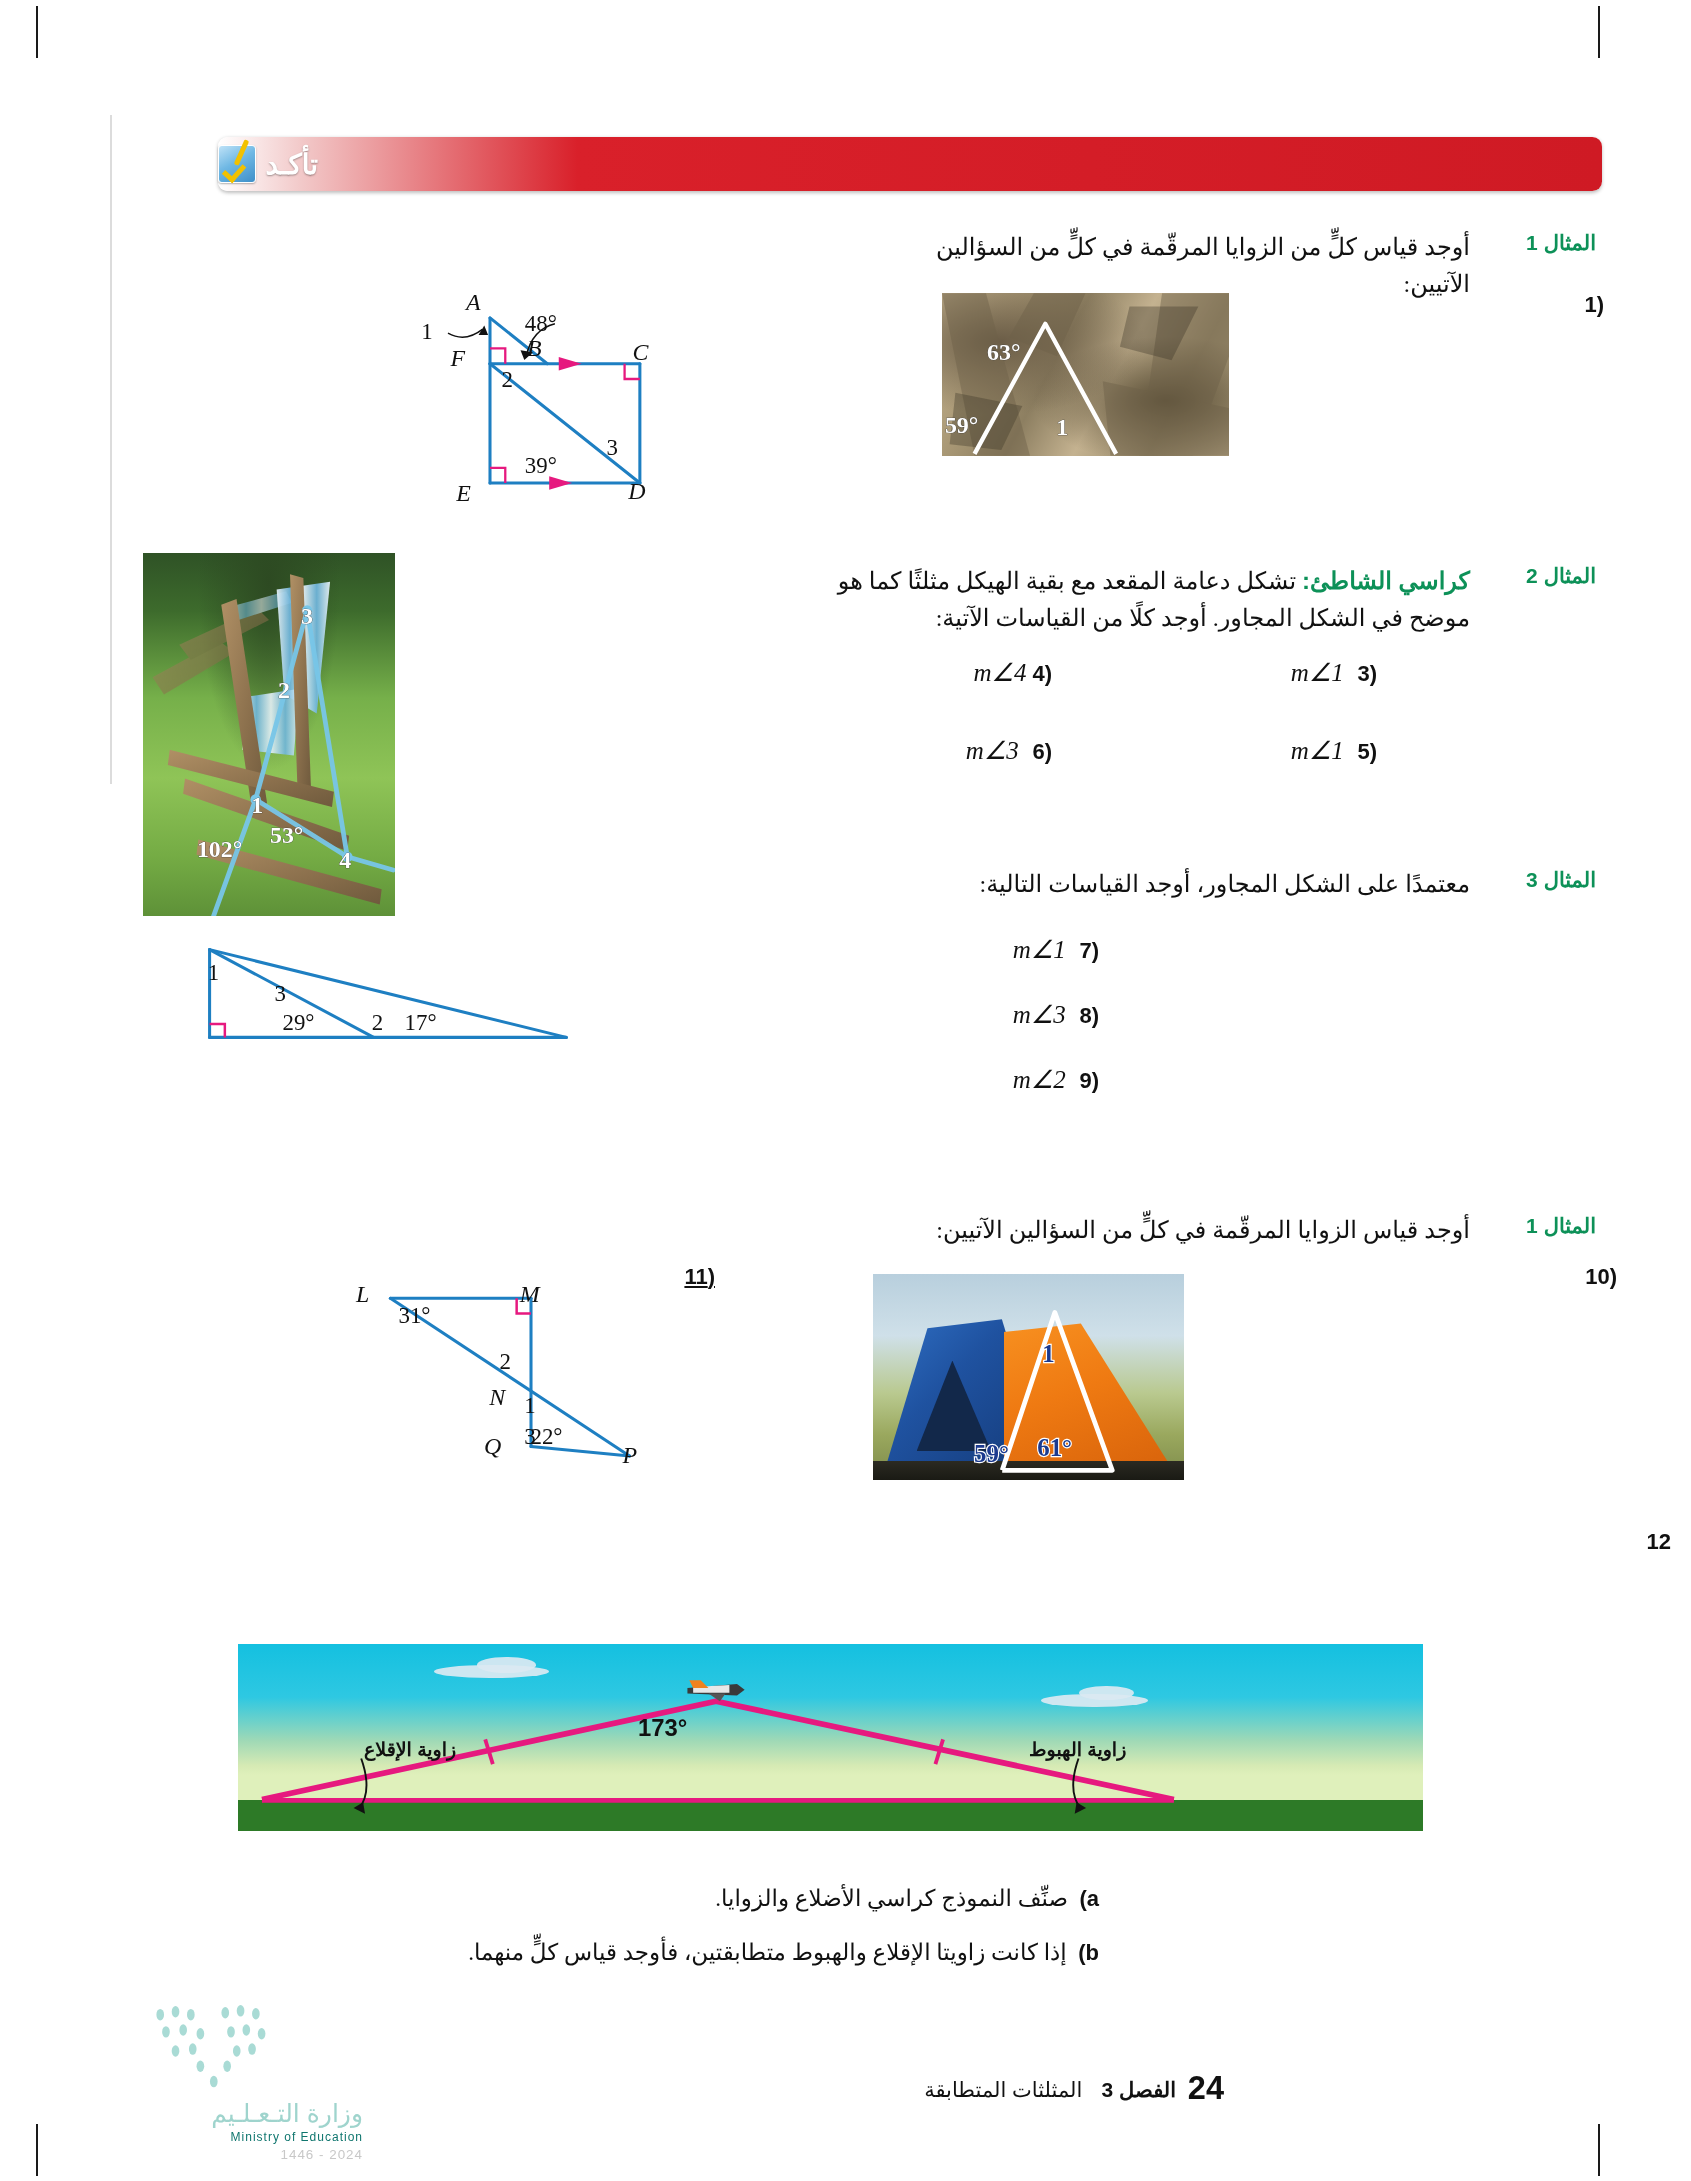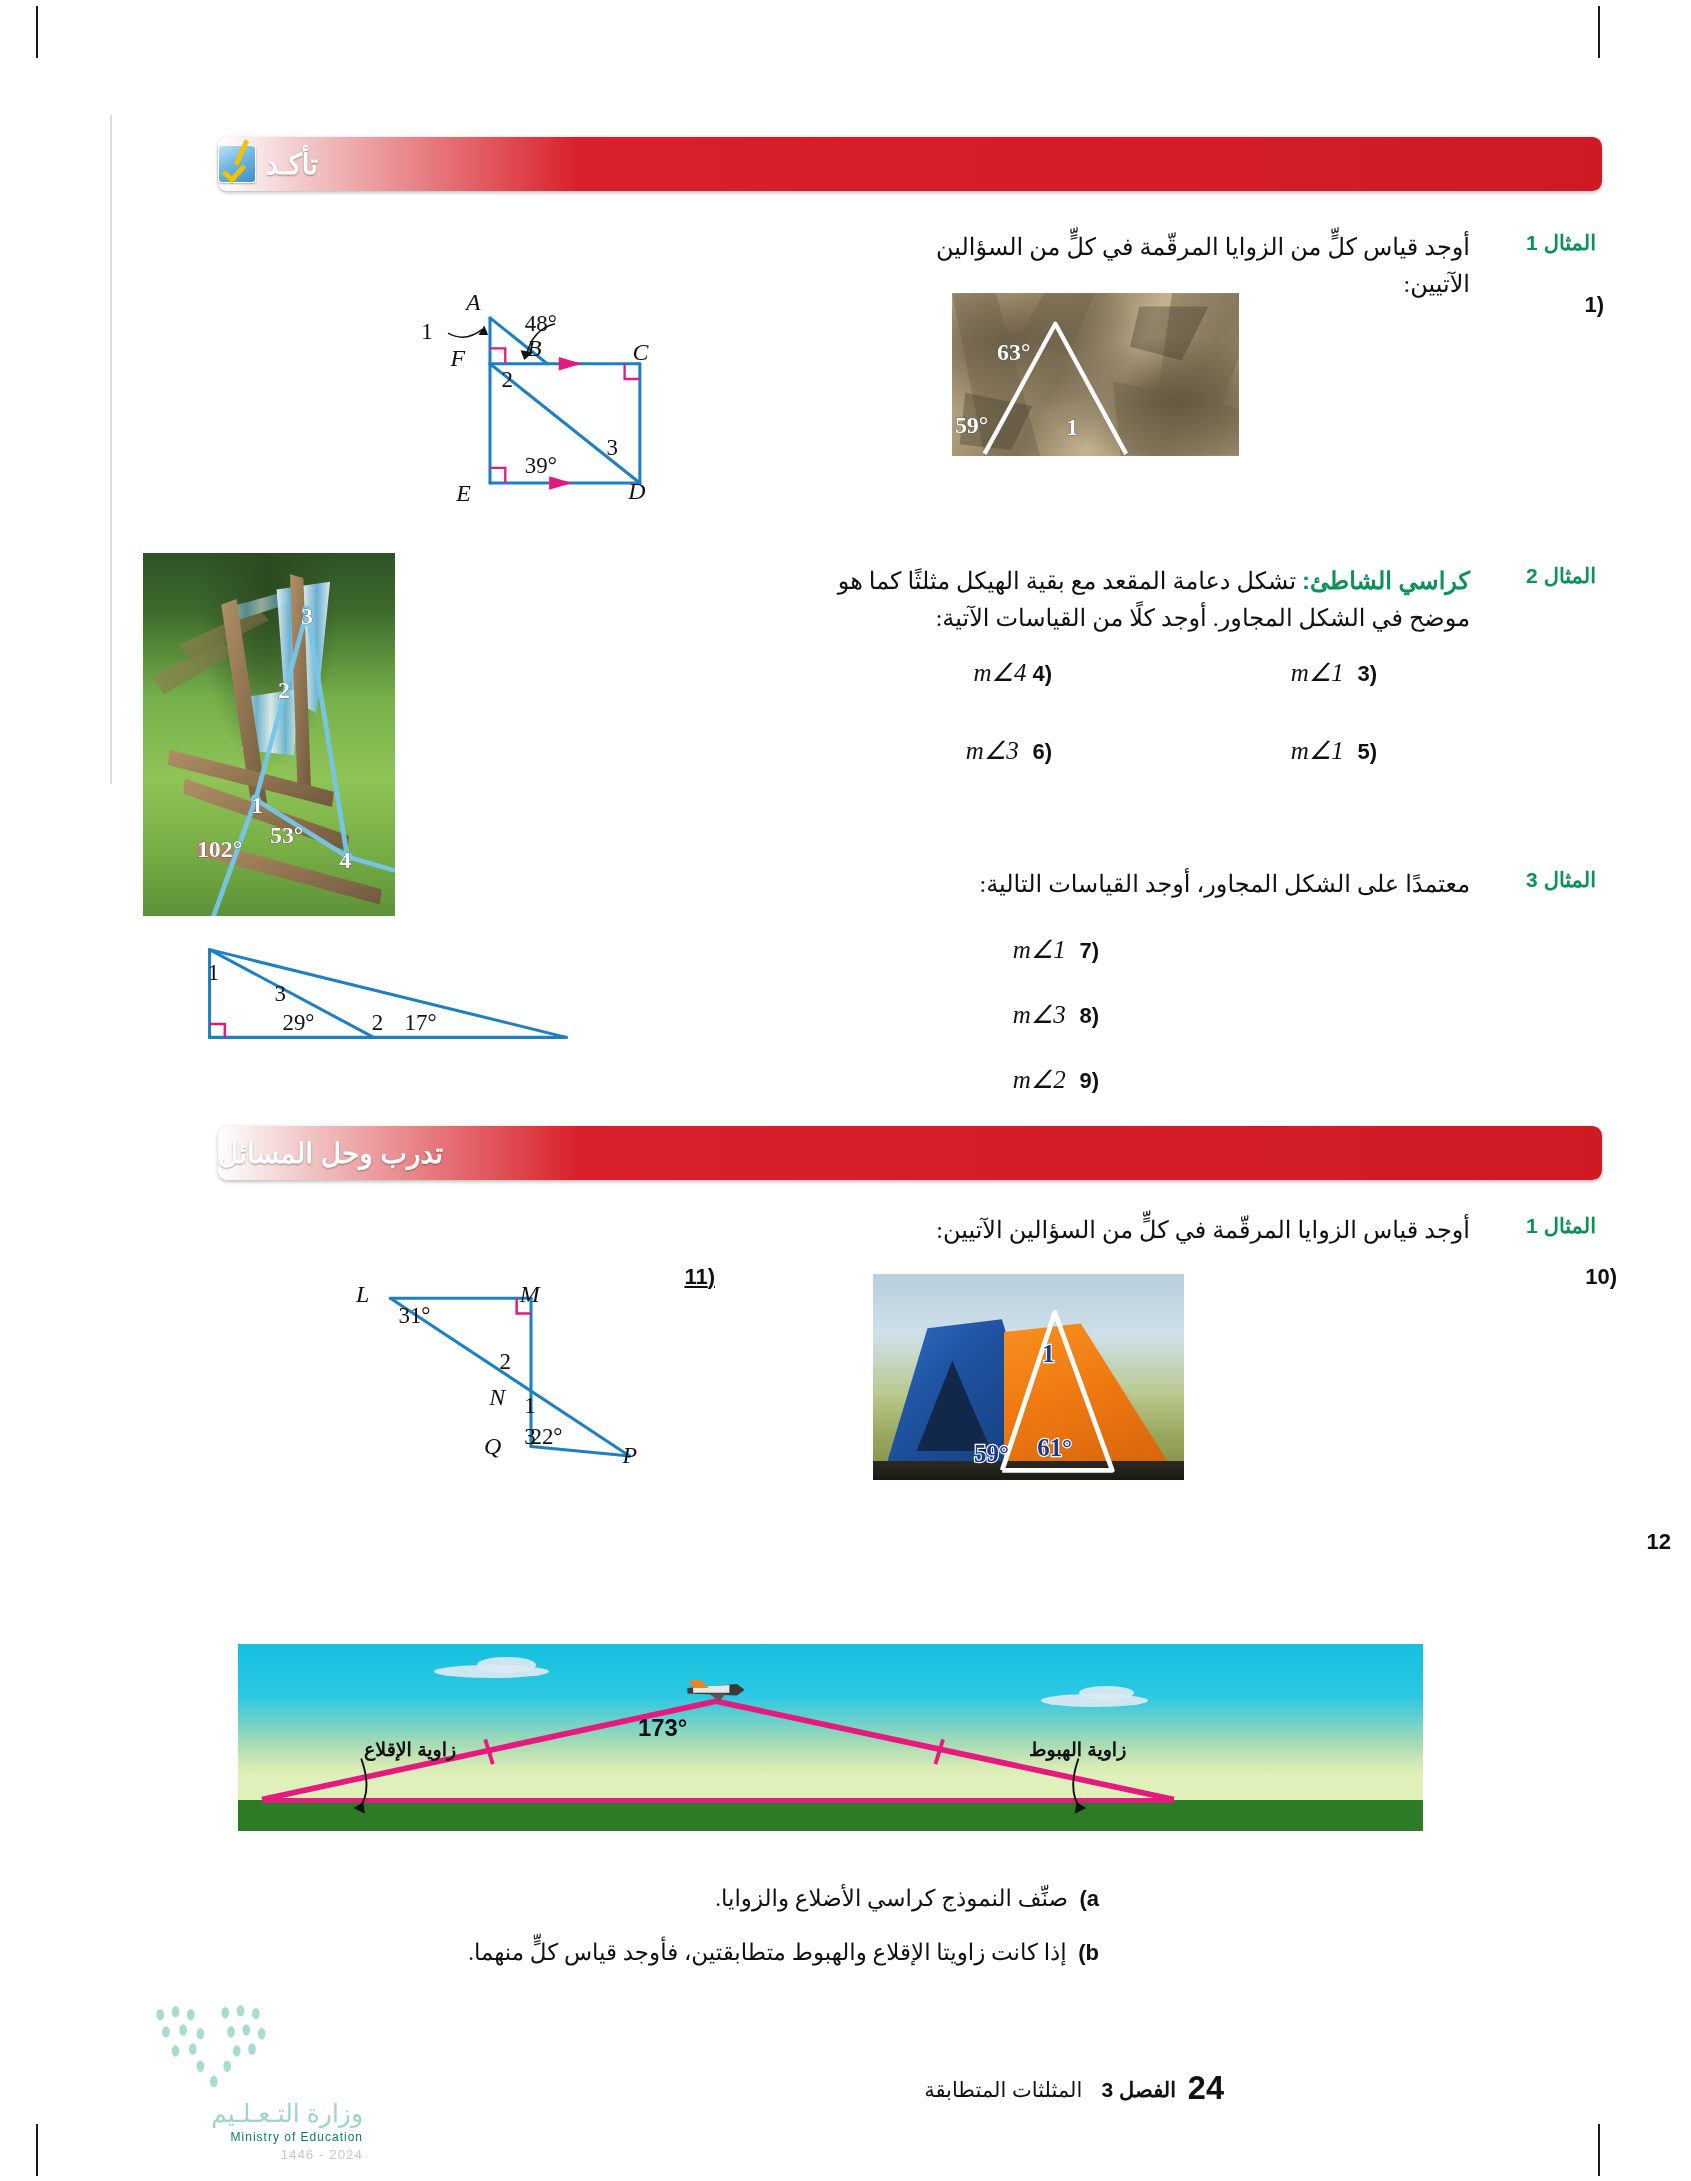--- a/index.html
+++ b/index.html
@@ -147,21 +147,21 @@
       <span class="chk-icon"></span>
     </div>
   </div>
 
   <div style="position:absolute;right:96px;top:231px;" class="ex-label">المثال 1</div>
   <div style="position:absolute;right:222px;top:229px;width:593px;" class="instr">أوجد قياس كلٍّ من الزوايا المرقّمة في كلٍّ من السؤالين الآتيين:</div>
 
   <div style="position:absolute;right:88px;top:292px;" class="qnum">(1</div>
   <div style="position:absolute;right:719px;top:292px;" class="qnum">(2</div>
 
-  <div class="photo ph-stone" style="left:942px;top:293px;width:287px;height:163px;margin-left:10px;">
+  <div class="photo ph-stone" style="left:942px;top:293px;width:287px;height:163px;">
     <svg width="287" height="163" viewBox="0 0 300 170" style="position:absolute;left:0;top:0;">
 
       <g opacity="0.45" fill="#6e6149">
         <polygon points="0,0 46,0 92,170 34,170"></polygon>
         <polygon points="230,0 300,0 300,66 262,170 206,170"></polygon>
         <polygon points="96,0 150,0 120,66 70,46"></polygon>
         <polygon points="168,92 300,120 300,170 176,170"></polygon>
       </g>
       <g opacity="0.35" fill="#3a3326">
         <polygon points="196,14 268,14 240,70 186,56"></polygon>
@@ -318,26 +318,20 @@
       </g>
       <polyline points="14,86 30,86 30,100" fill="none" stroke="#e6197f" stroke-width="2.6"></polyline>
       <text class="dlabel-num" x="24" y="40">1</text>
       <text class="dlabel-num" x="94" y="62">3</text>
       <text class="dlabel-num" x="196" y="92">2</text>
       <text class="dlabel-num" x="124" y="92">29°</text>
       <text class="dlabel-num" x="252" y="92">17°</text>
     </svg>
   </div>
 
-  <div class="banner" style="left:218px;top:1126px;width:1384px;">
-    <div class="bar"></div>
-    <div class="banner-inner" style="margin-right:auto;padding-right:25px;">
-      <span class="banner-title">تدرب وحل المسائل</span>
-    </div>
-  </div>
 
   <div style="position:absolute;right:96px;top:1214px;" class="ex-label">المثال 1</div>
   <div style="position:absolute;right:222px;top:1212px;width:593px;" class="instr">أوجد قياس الزوايا المرقّمة في كلٍّ من السؤالين الآتيين:</div>
 
   <div style="position:absolute;right:75px;top:1264px;" class="qnum">(10</div>
   <div style="position:absolute;right:977px;top:1264px;text-decoration:underline;" class="qnum">(11</div>
 
   <div class="photo ph-tent" style="left:873px;top:1274px;width:311px;height:206px;">
     <div class="tent-blue"></div>
     <div class="tent-orange"></div>

